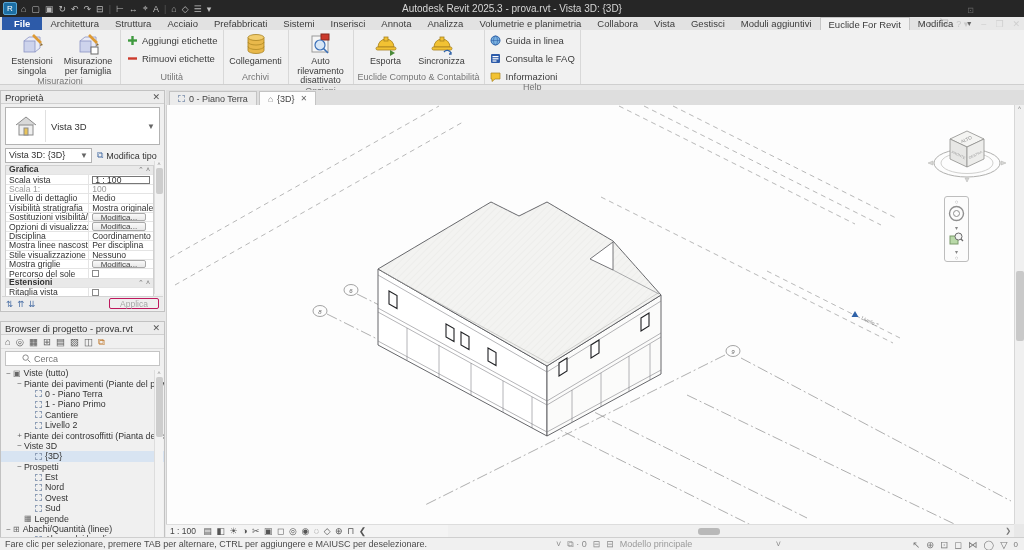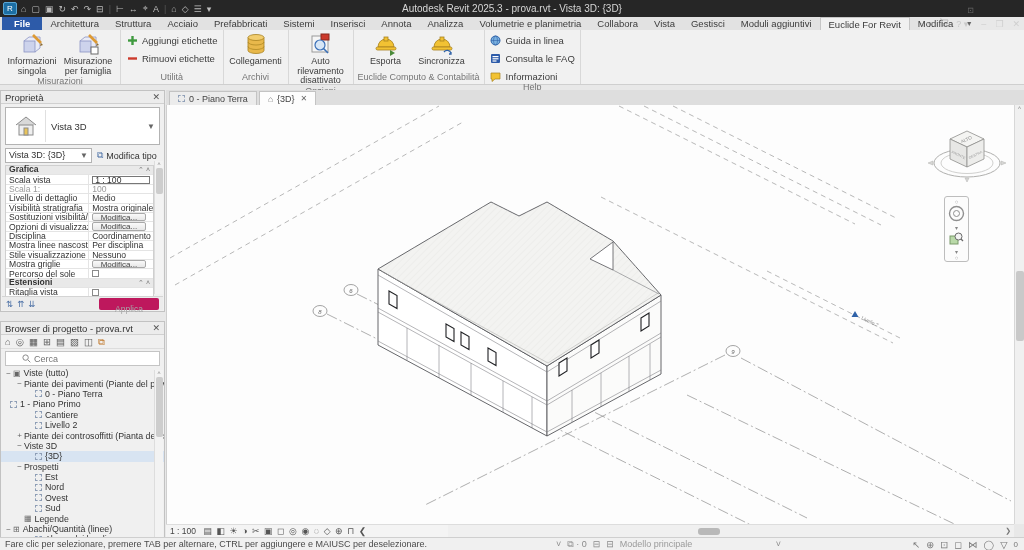--- a/index.html
+++ b/index.html
@@ -55,21 +55,21 @@
   .prow .pval { flex:1; border-left:1px solid #e4e4e4; padding-left:3px; height:100%; display:flex; align-items:center; overflow:hidden; white-space:nowrap; }
   .prow.sec { background:#e9e9e9; font-weight:bold; color:#222;align-items:flex-end; }
   .prow.sec .seccol { margin-left:auto; padding-right:3px; font-weight:normal; color:#777; font-size:7px; }
   .prow .inputbox { border:1px solid #777; background:#fff; width:95%; height:8px; line-height:7px; padding-left:2px; }
   .prow.dis .plabel, .prow.dis .pval { color:#9a9a9a; }
   .prow .modbtn { background:linear-gradient(#fafafa,#e7e7e7); border:1px solid #a8a8a8; border-radius:2px; font-size:8px; width:88%; text-align:center; height:8.4px; line-height:8px; color:#444; }
   .prow .chk { width:7px; height:7px; border:1px solid #8a8a8a; background:#fff; }
   .prop-scroll { position:absolute; right:1px; top:70px; width:9px; height:133px; background:#f3f3f3; border-left:1px solid #ddd; font-size:6px; color:#888; text-align:center; }
   .prop-scroll .thumb { background:#cdcdcd; width:7px; margin:1px auto; height:26px; border-radius:2px; }
   .pal-foot { position:absolute; bottom:1px; left:1px; right:1px; height:14px; background:#ececec; border-top:1px solid #d4d4d4; display:flex; align-items:center; padding:0 4px; gap:4px; font-size:8.5px; color:#4a6fa5; }
-  .pal-foot .applica { margin-left:auto; color:#a6a6a6; border:6px solid #be185d; background:#efefef; padding:0 10px; height:11px; line-height:10px; border-radius:2px; }
+  .pal-foot .applica { margin-left:auto; color:#a6a6a6; border:1px solid #be185d; background:#efefef; padding:0 10px; height:11px; line-height:10px; border-radius:2px; }
 
   #browser { left:0; top:313px; width:165px; height:237px;margin-top:8px; }
   .btoolbar { height:14px; display:flex; align-items:center; gap:5px; padding:0 4px; font-size:9.5px; color:#5a5a5a; border-bottom:1px solid #ddd; }
   .btoolbar .link { color:#c07a2e; }
   .searchbox { margin:2px 4px; height:15px; background:#fff; border:1px solid #c4c4c4; display:flex; align-items:center; padding:0 16px; gap:3px; }
   .searchbox input { border:none; outline:none; flex:1; font-size:9px; font-family:"Liberation Sans",sans-serif; color:#444; background:transparent; width:100%; }
   .tree { overflow:hidden; height:178px; }
   .trow { display:flex; align-items:center; height:10.4px; font-size:8.8px; color:#333; white-space:nowrap; cursor:default; }
   .trow .exp { width:9px; text-align:center; color:#666; font-size:8px; flex:none; }
   .trow .ticn { flex:none; margin-right:3px; display:inline-block; }
@@ -191,21 +191,21 @@
 </div>
 
 <div class="ribbon" id="ribbon-groups">
     <div class="rgroup">
       <div class="rbody">
         <div class="bigbtn"><span><svg width="24" height="24" viewBox="0 0 24 24">
               <path d="M4 9 l5-4 h11 v11 l-5 4 z" fill="#e9ebf6" stroke="#8a93c4" stroke-width="0.8"></path>
               <rect x="4" y="9" width="11" height="11" fill="#cdd3ec" stroke="#8a93c4" stroke-width="0.8"></rect>
               <line x1="13" y1="3" x2="21" y2="11" stroke="#dd9a33" stroke-width="2.6"></line>
               <path d="M21 11 l2 2 l-3 1 z" fill="#8a6a30"></path>
-            </svg></span><div class="blabel">Informazioni singola</div></div>
+            </svg></span><div class="blabel">Estensioni singola</div></div>
         <div class="bigbtn"><span><svg width="24" height="24" viewBox="0 0 24 24">
               <path d="M4 9 l5-4 h11 v11 l-5 4 z" fill="#e9ebf6" stroke="#8a93c4" stroke-width="0.8"></path>
               <rect x="4" y="9" width="11" height="11" fill="#cdd3ec" stroke="#8a93c4" stroke-width="0.8"></rect>
               <line x1="13" y1="3" x2="21" y2="11" stroke="#dd9a33" stroke-width="2.6"></line>
               <path d="M21 11 l2 2 l-3 1 z" fill="#8a6a30"></path>
               <rect x="15" y="15" width="7" height="7" fill="#fff" stroke="#6a6a6a"></rect>
             </svg></span><div class="blabel">Misurazione per famiglia</div></div>
       </div>
       <div class="glabel">Misurazioni</div>
     </div>
@@ -451,21 +451,21 @@
       </div>
       <div class="trow" style="padding-left: 14px;">
         <span class="exp">−</span>
         <span>Piante dei pavimenti (Piante del pavimento)</span>
       </div>
       <div class="trow" style="padding-left: 25px;">
         <span class="exp"></span>
         <span class="ticn icn-plan"></span>
         <span>0 - Piano Terra</span>
       </div>
-      <div class="trow" style="">
+      <div class="trow" style="padding-left: 25px;">
         <span class="exp"></span>
         <span class="ticn icn-plan"></span>
         <span>1 - Piano Primo</span>
       </div>
       <div class="trow" style="padding-left: 25px;">
         <span class="exp"></span>
         <span class="ticn icn-plan"></span>
         <span>Cantiere</span>
       </div>
       <div class="trow" style="padding-left: 25px;">

